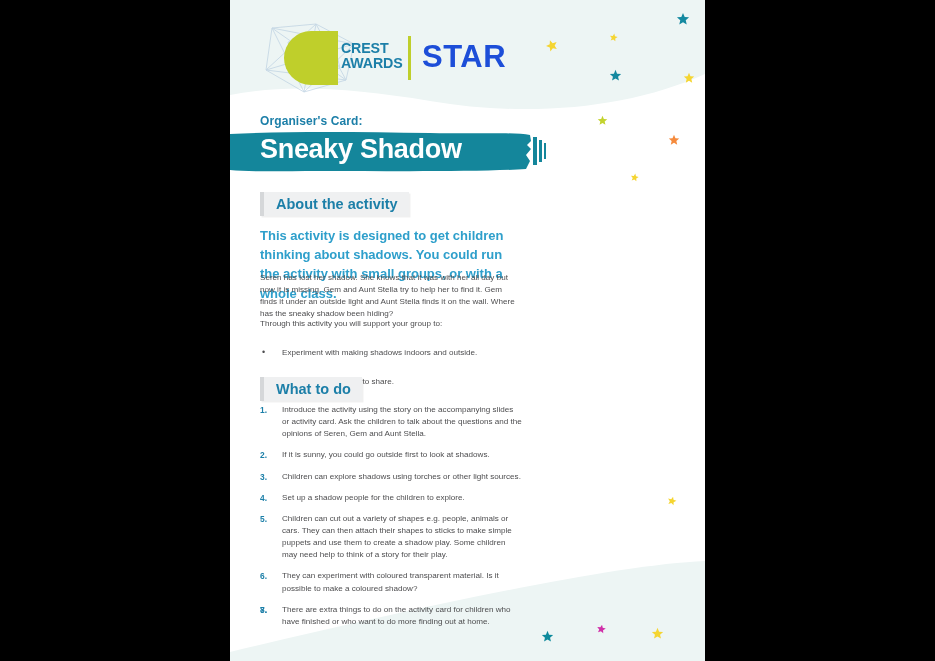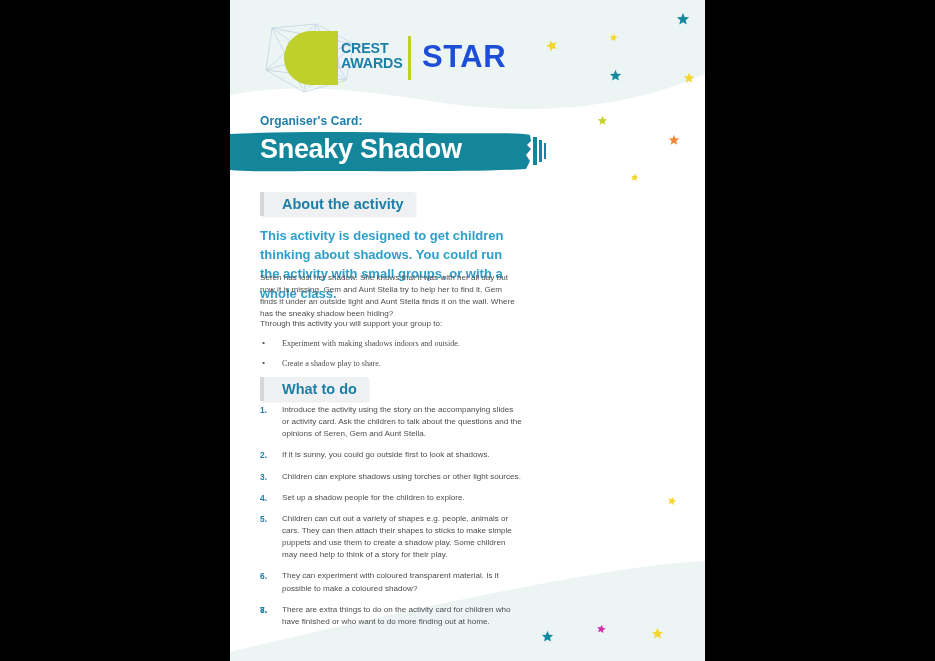--- a/index.html
+++ b/index.html
@@ -28,28 +28,28 @@
   
   .kicker{position:absolute;left:30px;top:114px;font-size:12px;font-weight:bold;color:#1C7FA8;letter-spacing:.1px;}
   .banner{position:absolute;left:0;top:131px;width:325px;height:42px;}
   .banner svg{position:absolute;left:0;top:0;}
   .banner h1{position:absolute;left:30px;top:3px;margin:0;font-size:27px;font-weight:bold;color:#fff;
       letter-spacing:-.3px;white-space:nowrap;text-align:right;}
 
   
   .chip{position:absolute;background:#EFF0F1;height:24px;display:flex;align-items:center;
         border-left:4px solid #D5D7D9;box-shadow:1.5px 1.5px 0 rgba(0,0,0,.06);}
-  .chip span{font-size:14.5px;font-weight:bold;color:#1C7FA8;padding:0 11px 0 18px;white-space:nowrap;}
+  .chip span{font-size:14.5px;font-weight:bold;color:#1C7FA8;padding:0 11px 0 12px;white-space:nowrap;}
   .intro{position:absolute;left:30px;top:226px;width:258px;font-size:13px;font-weight:bold;
          color:#2E9FCB;line-height:1.48;}
   .para{position:absolute;left:30px;width:258px;font-size:8.1px;color:#4D4D4F;line-height:1.5;}
   .p1{top:272px;}
   .p2{top:318px;}
   .blist{position:absolute;left:30px;top:330px;width:258px;}
-  .blist .bi{position:relative;font-size:8.1px;color:#4D4D4F;line-height:1.5;padding-left:22px;margin-top:8px;font-family:Liberation Serif, serif;}
+  .blist .bi{position:relative;font-size:8.1px;color:#4D4D4F;line-height:1.5;padding-left:22px;margin-top:17px;}
   .blist .bi:before{content:"•";position:absolute;left:2px;top:-1px;font-size:9px;color:#4D4D4F;}
 
   .steps{position:absolute;left:30px;top:404px;width:262px;}
   .step{position:relative;padding-left:22px;margin-bottom:9px;font-size:8.1px;color:#4D4D4F;line-height:1.5;}
   .step .n{position:absolute;left:0;top:0;font-size:8.4px;font-weight:bold;color:#1C7FA8;}
 
   .star{position:absolute;}
   .mesh-line{stroke:#B9CEE0;stroke-width:.9;fill:none;}
 </style>
 </head>

